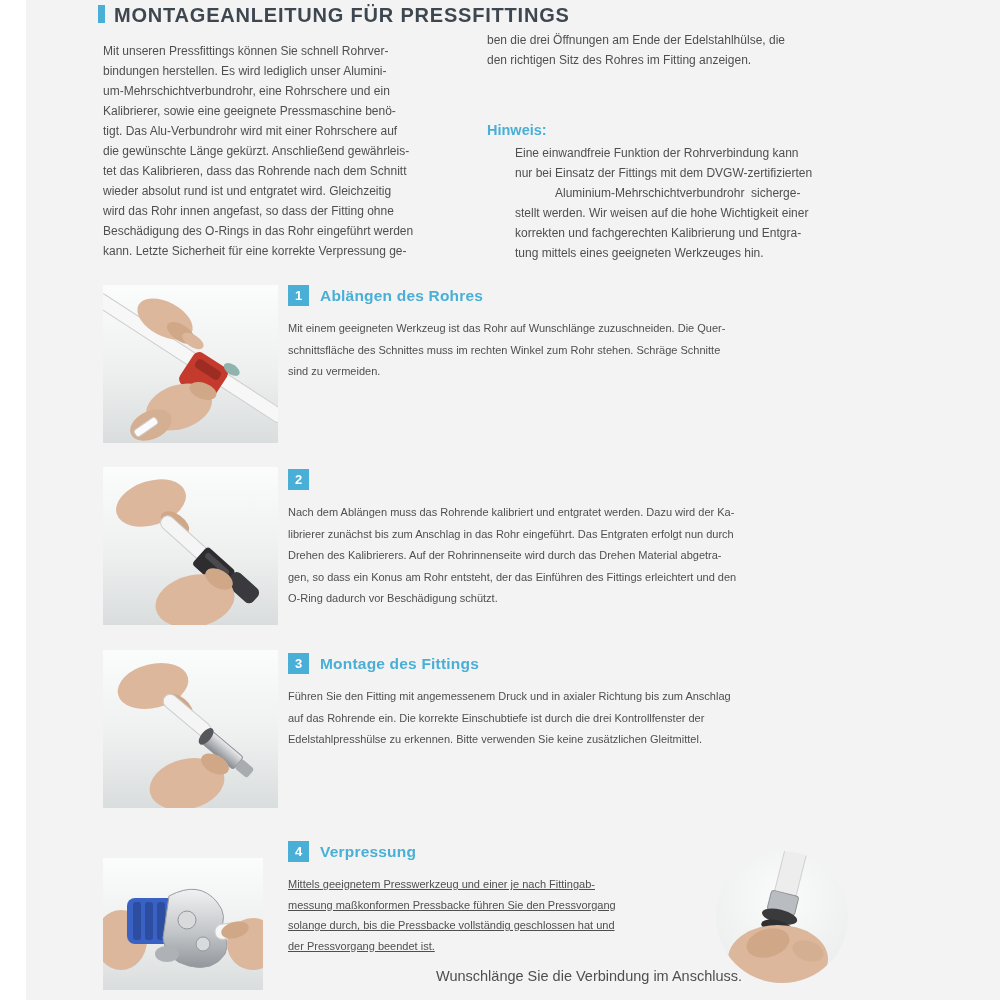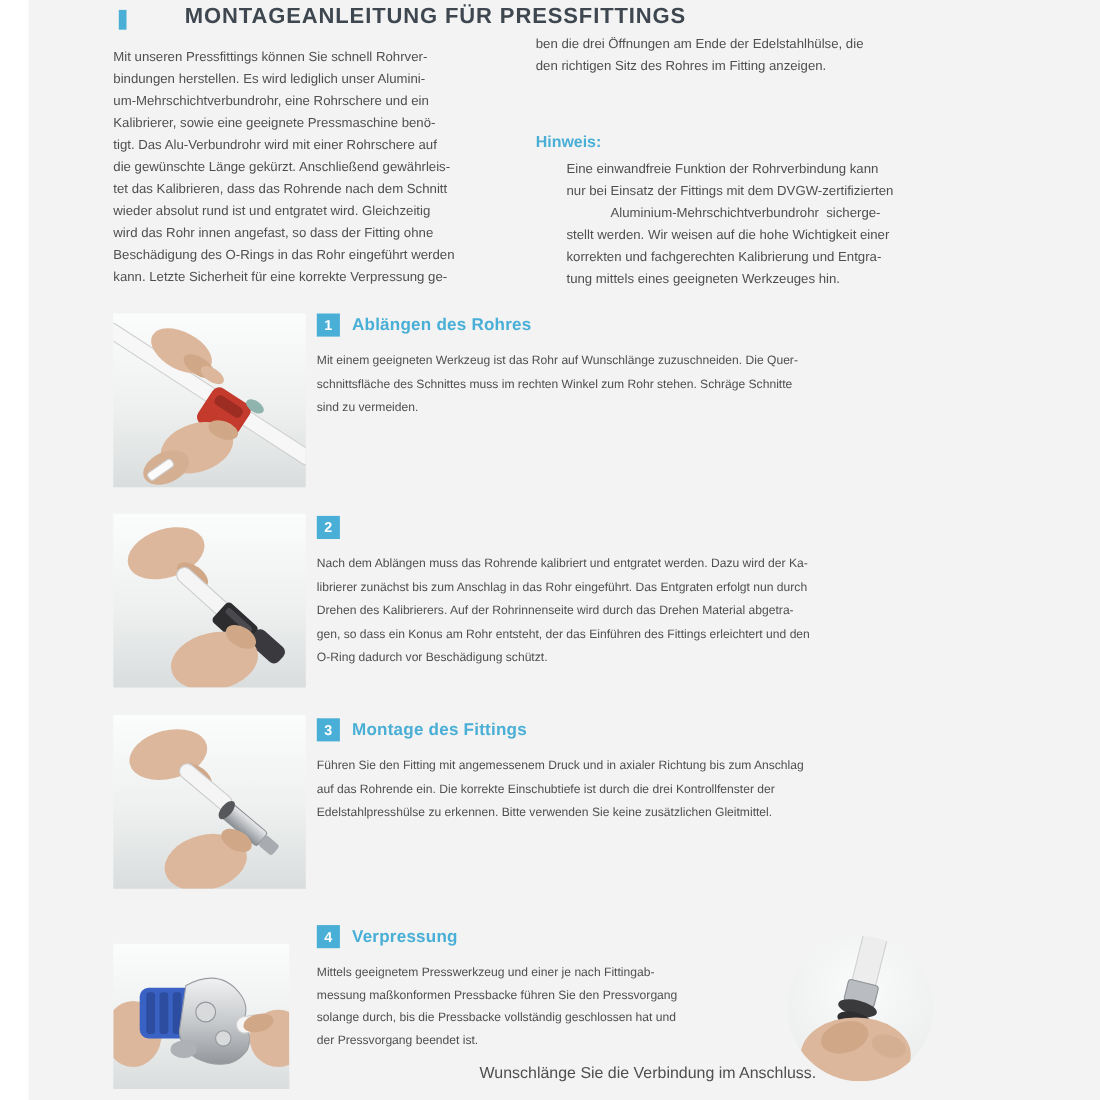--- a/index.html
+++ b/index.html
@@ -15,22 +15,22 @@
     background: var(--bg);
     font-family: "Liberation Sans", sans-serif;
     position: relative;
     overflow: hidden;
   }
   .white-edge {
     position: absolute; left: 0; top: 0; width: 26px; height: 100%;
     background: #ffffff;
   }
   .doc-title-row {
-    position: absolute; left: 108px; top: 4px;
-    display: flex; align-items: flex-end; gap: 44px;
+    position: absolute; left: 98px; top: 4px;
+    display: flex; align-items: flex-start;
   }
   .title-bar {
     width: 7px; height: 18px; background: var(--accent);
     margin-right: 9px; margin-top: 1px;
   }
   .doc-title {
     margin: 0;
     font-size: 20px; font-weight: bold;
     color: var(--heading);
     letter-spacing: 0.8px;
@@ -81,21 +81,21 @@
     color: var(--accent);
     letter-spacing: 0.2px;
   }
   .step-par {
     margin-top: 12px;
     font-size: 11px; line-height: 21.5px;
     color: var(--body);
     white-space: pre-wrap;
   }
   .step-par.second { margin-top: 19px; }
-  #step-4 .step-par { line-height: 20.5px; }
+  #step-4 .step-par { line-height: 20.5px; text-decoration: underline; }
 
   .circle-photo {
     position: absolute; left: 716px; top: 851px;
     width: 132px; height: 132px;
     border-radius: 50%;
     overflow: hidden;
     background: radial-gradient(circle at 50% 35%, #fafbfb 0%, #eef0f0 70%, #e2e5e5 100%);
   }
   .circle-photo svg { display: block; width: 100%; height: 100%; }
 

